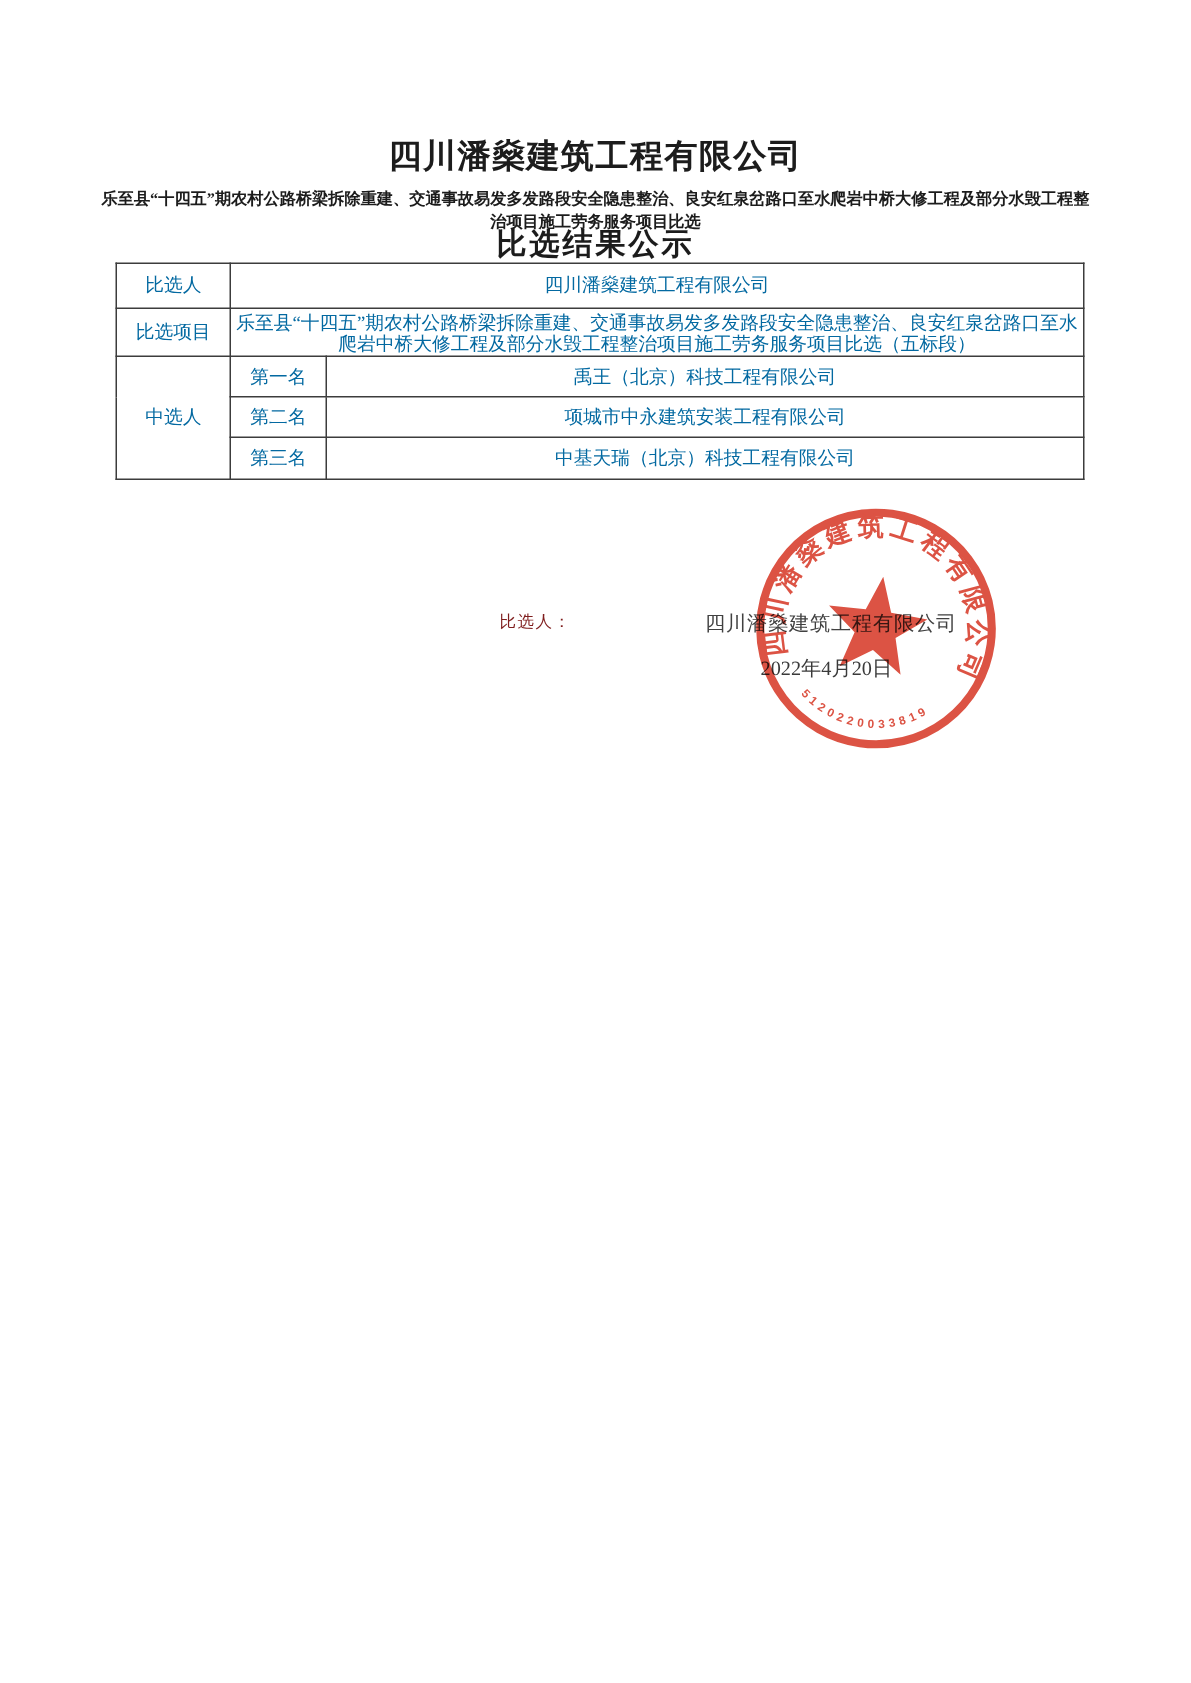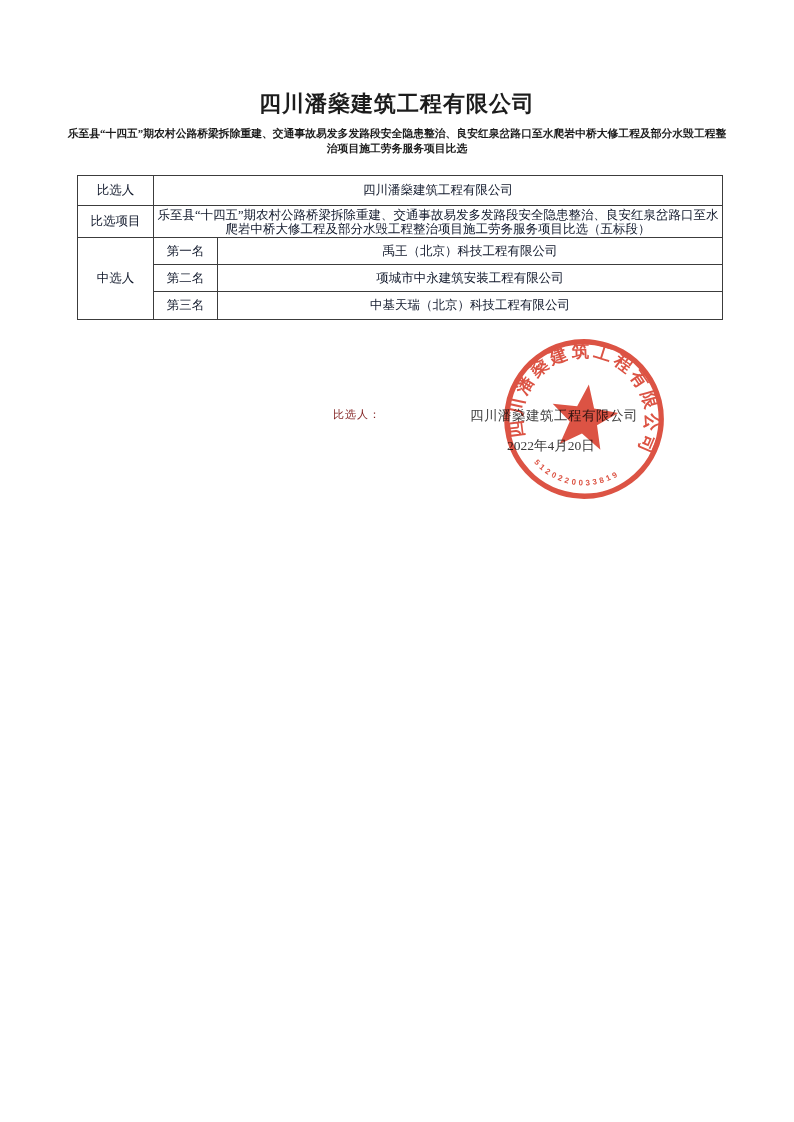--- a/index.html
+++ b/index.html
@@ -29,21 +29,21 @@
     font-size:20px;font-weight:bold;letter-spacing:2px;
     color:#1c1c1c;
   }
   table.result-table{
     position:absolute;left:77px;top:175px;width:645px;
     border-collapse:collapse;table-layout:fixed;
   }
   table.result-table td{
     border:1px solid #3c3c3c;
     text-align:center;vertical-align:middle;
-    font-size:12.5px;color:#0f172a;
+    font-size:12.5px;color:#0369a1;
     padding:1px 3px;
   }
   td.project-cell{font-size:11px;line-height:14px;}
   tr.r1{height:30px;}
   tr.r2{height:32px;}
   tr.rw{height:27px;}
   tr.rw3{height:28px;font-family:Liberation Mono, monospace;}
   .sig-label{
     position:absolute;left:333px;top:407px;
     font-size:11px;color:#7f1d1d;letter-spacing:1px;
@@ -65,20 +65,21 @@
 </style>
 </head>
 <body>
 
 <div class="page">
 
   <div class="doc-title">四川潘燊建筑工程有限公司</div>
 
   <div class="doc-subtitle">乐至县“十四五”期农村公路桥梁拆除重建、交通事故易发多发路段安全隐患整治、良安红泉岔路口至水爬岩中桥大修工程及部分水毁工程整治项目施工劳务服务项目比选</div>
 
+  <div class="section-title">比选结果公示</div>
 
   <table class="result-table">
     <colgroup>
       <col style="width:76px">
         <col style="width:64px">
         <col style="width:505px">
     </colgroup>
     <tbody>
       <tr class="r1">
         <td>比选人</td>

